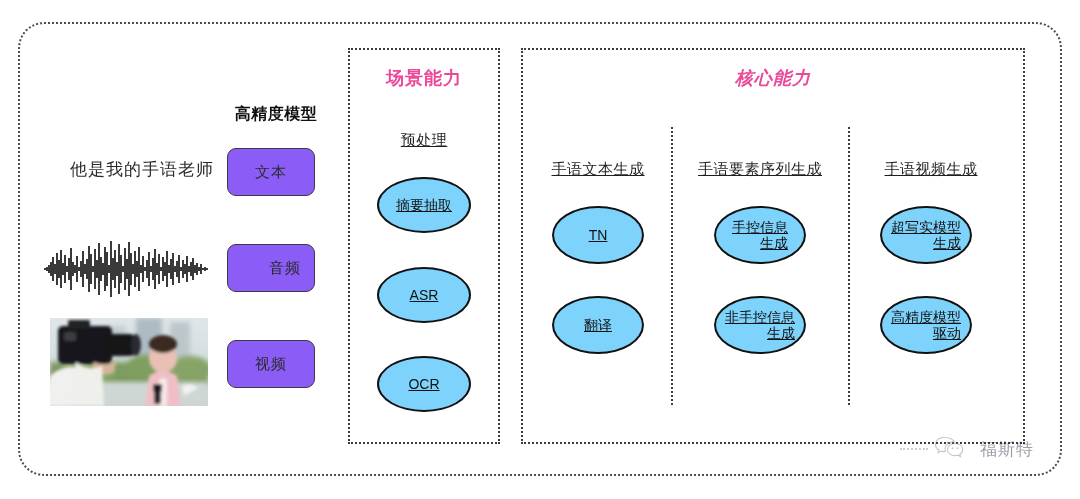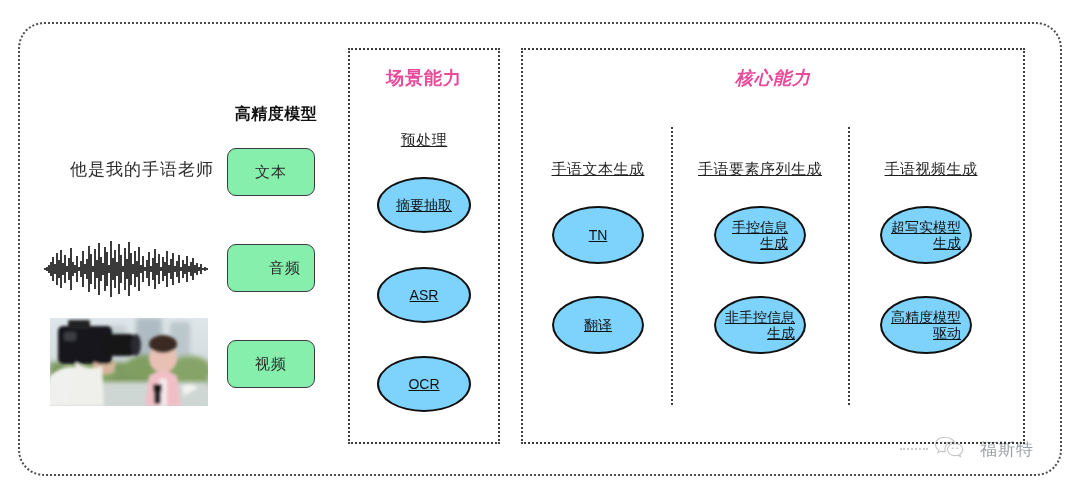--- a/index.html
+++ b/index.html
@@ -106,21 +106,21 @@
     letter-spacing: 1px;
   }
 
   .pill-btn {
     position: absolute;
     box-sizing: border-box;
     width: 88px;
     height: 48px;
     border: 1.6px solid #3a3a46;
     border-radius: 9px;
-    background: #86efac;
+    background: #8b5cf6;
     display: flex;
     align-items: center;
     justify-content: center;
     font-size: 15px;
     color: #2b2b2b;
     letter-spacing: 1px;
   }
 
   
   #waveform {

